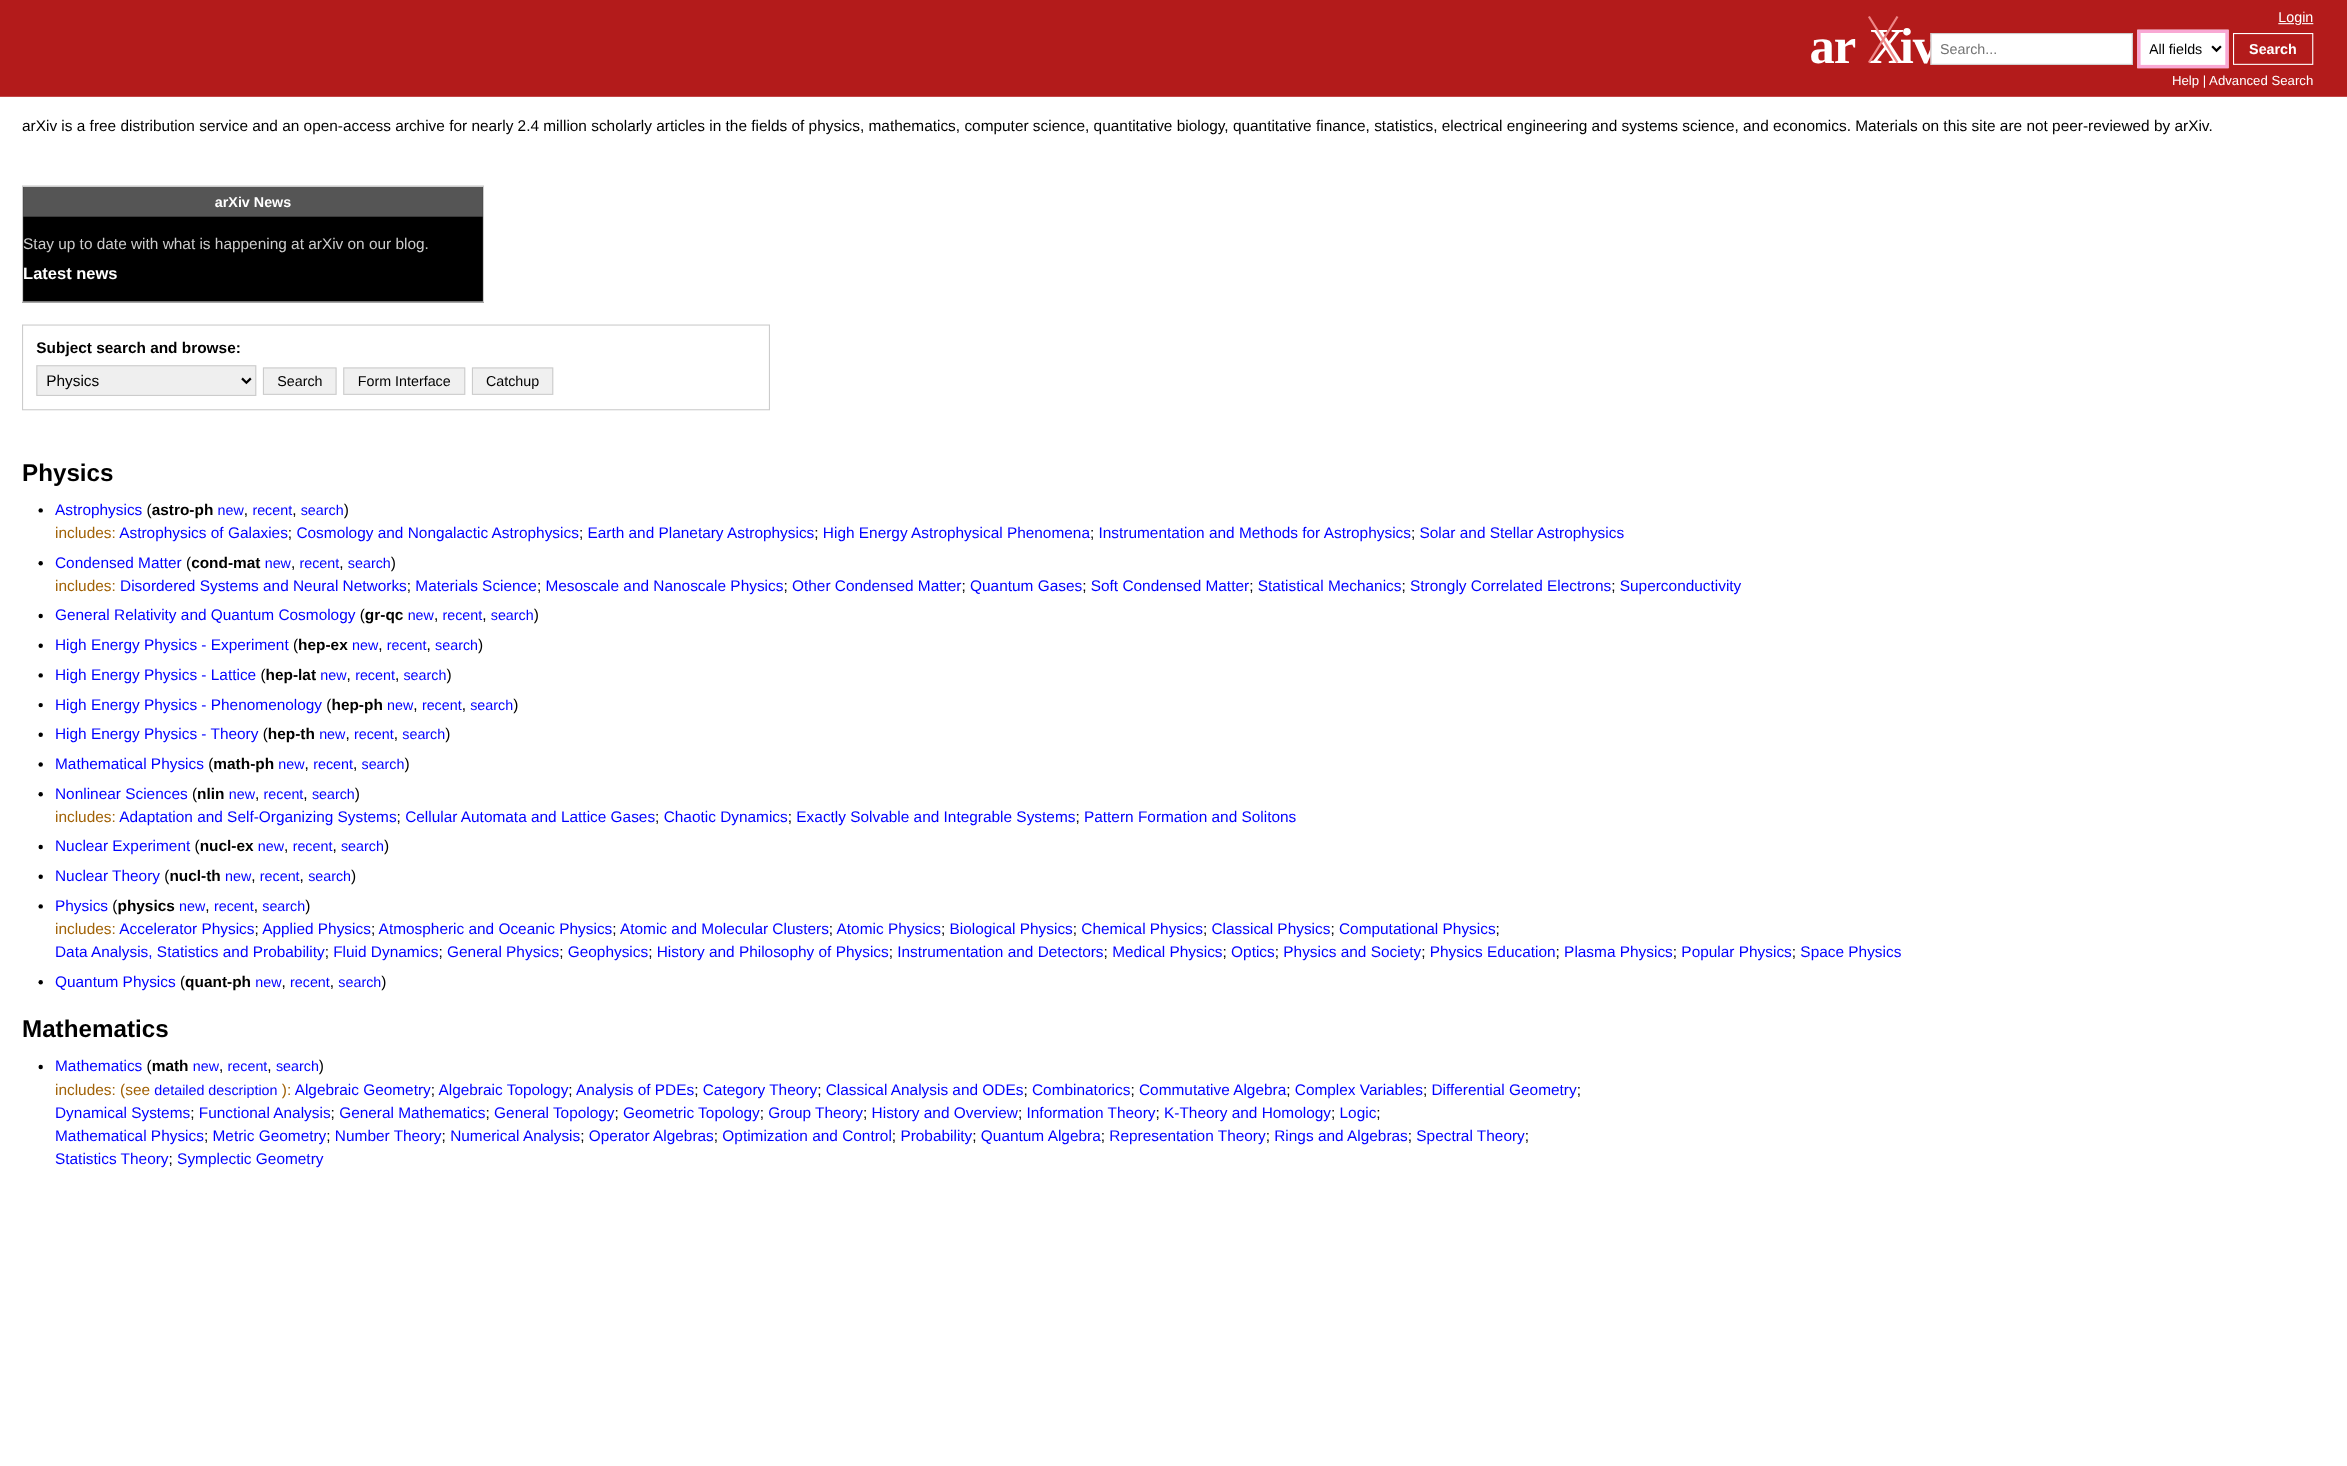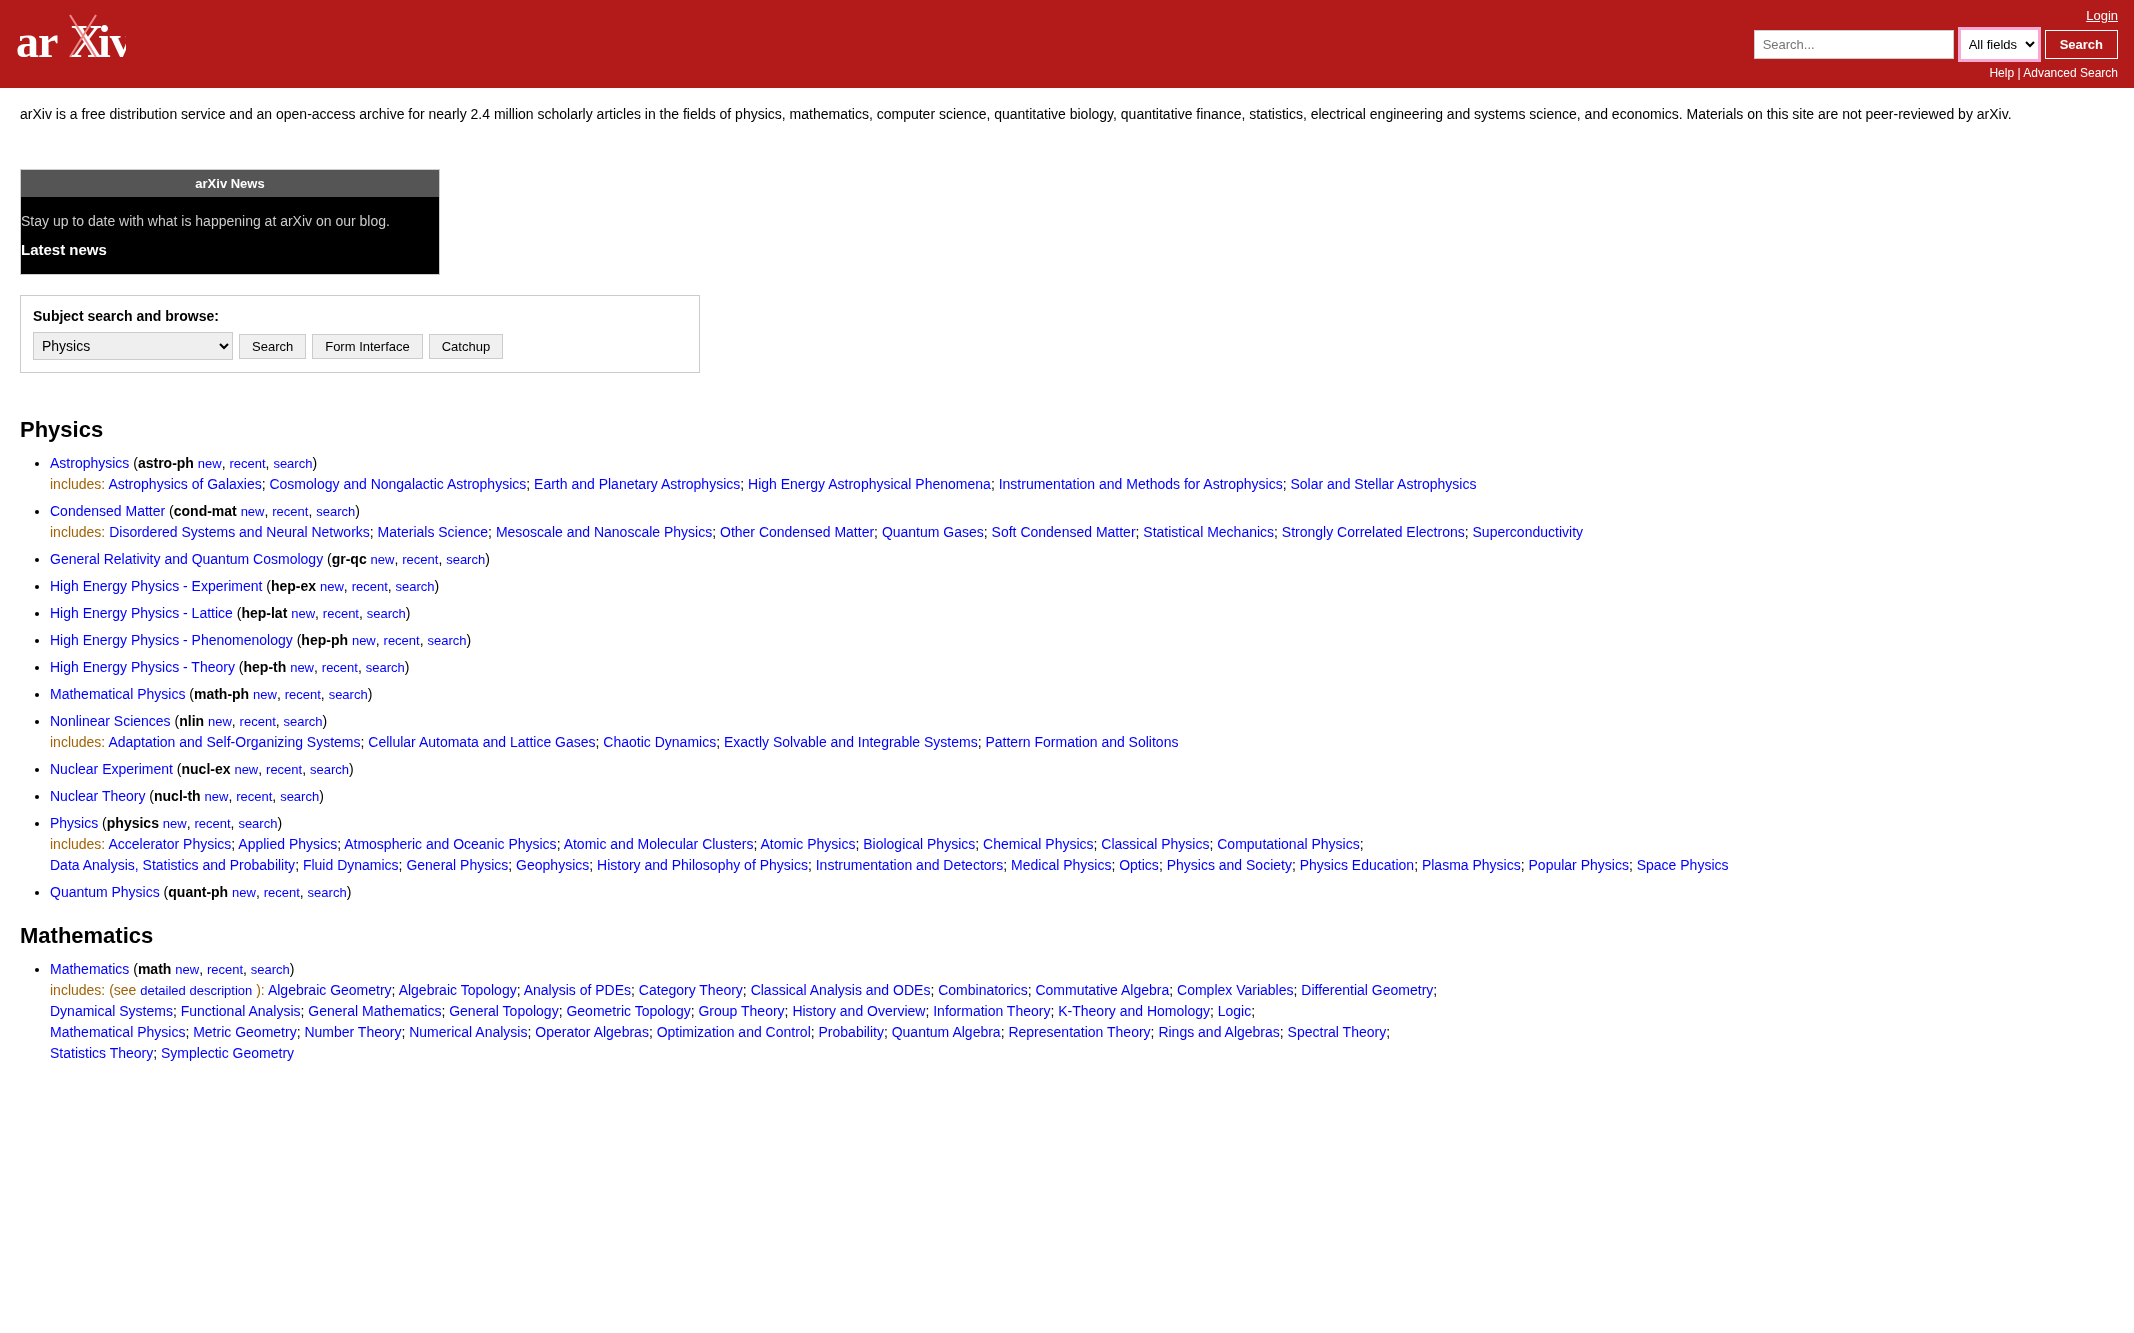--- a/index.html
+++ b/index.html
@@ -1,40 +1,40 @@
 <!DOCTYPE html>
 <html><head>
   <meta charset="utf-8">
   <style>
     * { box-sizing: border-box; margin: 0; padding: 0; }
     body { font-family: Arial, sans-serif; font-size: 14px; color: #000; background: #fff; }
 
     
     #header {
       background: #b31b1b;
-      padding: 8px 16px;
+      padding: 8px 31px;
       display: flex;
       align-items: center;
-      justify-content: space-between;
+      justify-content: flex-end;
       min-height: 70px;
     }
     #logo-area { display: flex; align-items: center; }
     #logo-text {
       font-size: 42px;
       font-weight: bold;
       color: #fff;
       font-family: serif;
       letter-spacing: -1px;
     }
 
     #header-right { display: flex; flex-direction: column; align-items: flex-end; gap: 4px; }
     #login-link { color: #fff; font-size: 13px; text-decoration: underline; cursor: pointer; }
     #search-row { display: flex; align-items: center; gap: 4px; }
     #search-input-header {
-      width: 200px;
+      width: 184px;
       padding: 6px 8px;
       border: 1px solid #ccc;
       font-size: 13px;
       color: #999;
     }
     #field-select {
       padding: 6px 4px;
       border: 3px solid #f9a8d4;
       font-size: 13px;
       background: #fff;

